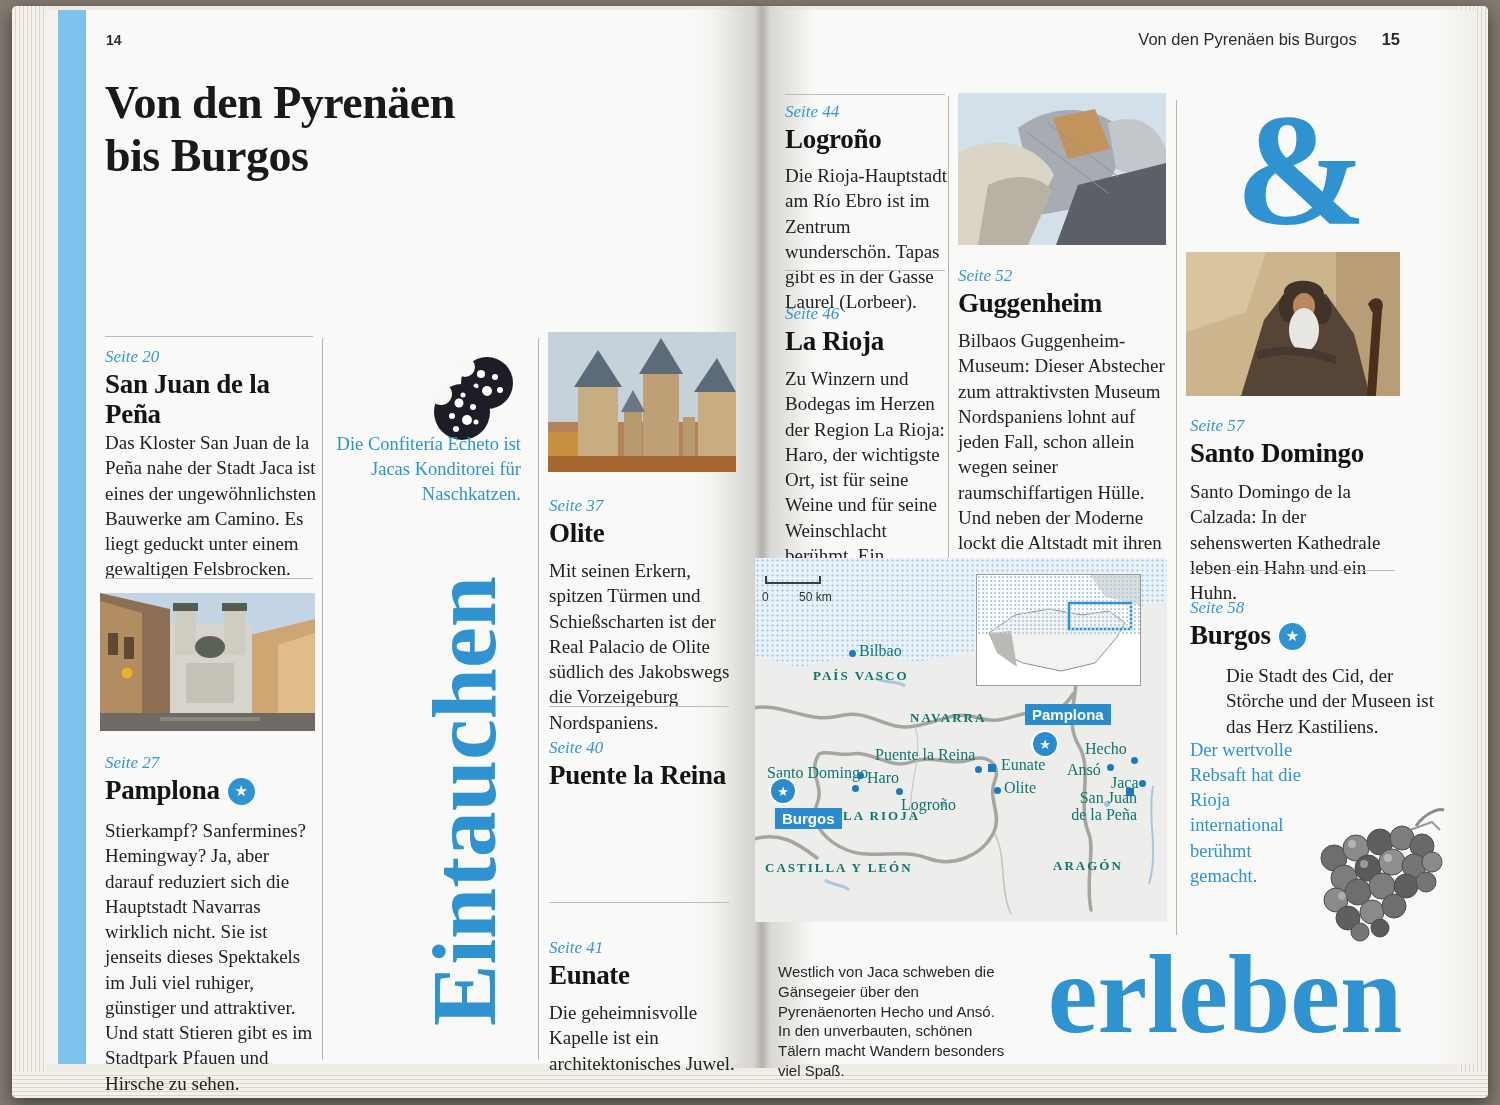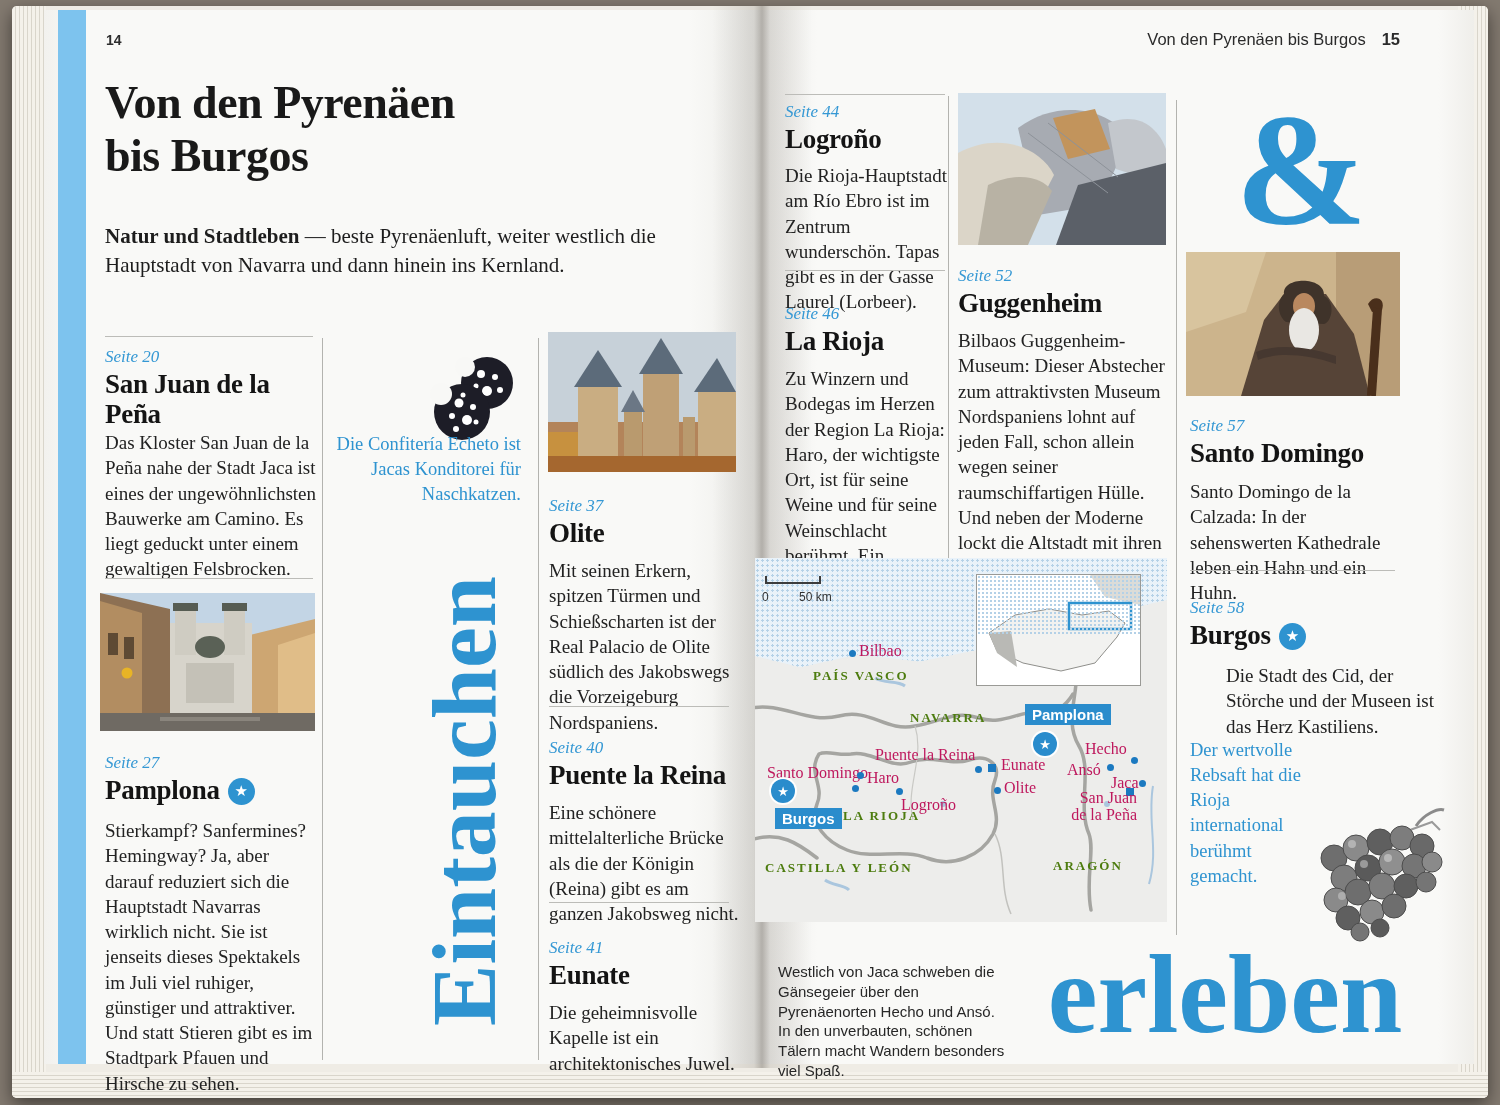--- a/index.html
+++ b/index.html
@@ -33,31 +33,31 @@
   .bodytxt { position:absolute; font-size:19px; line-height:1.33; color:#222; }
   .rule { position:absolute; height:1px; background:#bcbcb8; }
   .vline { position:absolute; width:1px; background:#b3b3af; }
   .callout { position:absolute; font-size:18.5px; line-height:1.36; color:#2e93d0; }
   .badge { display:inline-flex; width:27px; height:27px; border-radius:50%; background:#2e93d0; color:#fff;
            align-items:center; justify-content:center; font-size:15px; vertical-align:3px; margin-left:8px;
            font-family:"DejaVu Sans",sans-serif; }
   .big-blue { color:#2e93d0; font-weight:700; font-family:"Liberation Serif","DejaVu Serif",serif; }
   .hdr-right { position:absolute; left:900px; top:30px; width:500px; text-align:right;
                font:16.5px "Liberation Sans","DejaVu Sans",sans-serif; color:#2b2b2b; }
-  .hdr-right b { font-weight:700; margin-left:16px; }
+  .hdr-right b { font-weight:700; margin-left:25px; }
   .caption { position:absolute; font-family:"Liberation Sans","DejaVu Sans",sans-serif; font-size:15px; line-height:1.32; color:#272727; }
 
   
   .map { position:absolute; left:755px; top:558px; width:412px; height:364px; background:#ededeb; overflow:hidden; }
   .sea { position:absolute; left:0; top:0; width:100%; height:140px; background-color:#e9f2f9;
          background-image:radial-gradient(#b4d1e7 1.1px, rgba(0,0,0,0) 1.1px); background-size:5px 5px;
          clip-path:polygon(0 0,100% 0,100% 30%,88% 38%,74% 50%,57% 64%,40% 74%,25% 69%,11% 78%,0 70%); }
   .map svg.borders { position:absolute; left:0; top:0; }
-  .map-city { position:absolute; font-size:16px; color:#be185d; white-space:nowrap; }
-  .map-region { position:absolute; font-weight:700; font-size:13px; letter-spacing:2px; color:#4d7c0f; white-space:nowrap; }
+  .map-city { position:absolute; font-size:16px; color:#0f766e; white-space:nowrap; }
+  .map-region { position:absolute; font-weight:700; font-size:13px; letter-spacing:2px; color:#0f766e; white-space:nowrap; }
   .dot { position:absolute; width:7px; height:7px; border-radius:50%; background:#1b79c0; }
   .sq  { position:absolute; width:8px; height:8px; background:#1b79c0; }
   .city-box { position:absolute; background:#2a8ccc; color:#fff; padding:2px 7px;
               font:700 15px "Liberation Sans","DejaVu Sans",sans-serif; white-space:nowrap; }
   .map-star { position:absolute; width:24px; height:24px; border-radius:50%; background:#2a8ccc; color:#fff;
               display:flex; align-items:center; justify-content:center; font-size:13px;
               box-shadow:0 0 0 2px rgba(255,255,255,.95); font-family:"DejaVu Sans",sans-serif; }
   .scale-line { position:absolute; left:10px; top:24px; width:56px; height:2px; background:#3c3c3c; }
   .scale-line:before,.scale-line:after { content:""; position:absolute; width:2px; height:7px; background:#3c3c3c; top:-6px; }
   .scale-line:before { left:0; } .scale-line:after { right:0; }
@@ -82,21 +82,20 @@
     <div class="gutter"></div>
   </div>
 
   <div class="pagenum" style="left:106px; top:32px;">14</div>
 
   <div class="book-title" style="left:105px; top:76px;">
     <div>Von den Pyrenäen</div>
     <div>bis Burgos</div>
   </div>
 
-  <div class="intro" style="left:105px; top:222px; width:620px;"><b>Natur und Stadtleben</b><span> — beste Pyrenäenluft, weiter westlich die Hauptstadt von Navarra und dann hinein ins Kernland.</span></div>
 
   <div class="rule" style="left:105px; top:336px; width:208px;"></div>
   <div class="seite" style="left:105px; top:347px;">Seite 20</div>
   <div class="h2" style="left:105px; top:369px; width:200px;">San Juan de la Peña</div>
   <div class="bodytxt" style="left:105px; top:430px; width:213px;">Das Kloster San Juan de la Peña nahe der Stadt Jaca ist eines der ungewöhnlichsten Bauwerke am Camino. Es liegt geduckt unter einem gewaltigen Felsbrocken.</div>
   <div class="rule" style="left:105px; top:578px; width:208px;"></div>
 
   <div class="photo" style="left:100px; top:593px; width:215px; height:138px;">
     <svg width="215" height="138" viewBox="0 0 215 138">
       <rect width="215" height="138" fill="#c3d5e5"></rect>
@@ -169,21 +168,20 @@
       <rect x="135" y="85" width="12" height="55" fill="#b99a6e"></rect>
       <rect x="0" y="124" width="188" height="16" fill="#a5672f"></rect>
     </svg>
   </div>
   <div class="seite" style="left:549px; top:496px;">Seite 37</div>
   <div class="h2" style="left:549px; top:518px;">Olite</div>
   <div class="bodytxt" style="left:549px; top:558px; width:190px;">Mit seinen Erkern, spitzen Türmen und Schießscharten ist der Real Palacio de Olite südlich des Jakobswegs die Vorzeigeburg Nordspaniens.</div>
   <div class="rule" style="left:549px; top:706px; width:180px;"></div>
   <div class="seite" style="left:549px; top:738px;">Seite 40</div>
   <div class="h2" style="left:549px; top:760px;">Puente la Reina</div>
-  <div class="bodytxt" style="left:549px; top:800px; width:192px;">Eine schönere mittelalterliche Brücke als die der Königin (Reina) gibt es am ganzen Jakobsweg nicht.</div>
   <div class="rule" style="left:549px; top:902px; width:180px;"></div>
   <div class="seite" style="left:549px; top:938px;">Seite 41</div>
   <div class="h2" style="left:549px; top:960px;">Eunate</div>
   <div class="bodytxt" style="left:549px; top:1000px; width:192px;">Die geheimnisvolle Kapelle ist ein architektonisches Juwel.</div>
 
   <div class="hdr-right"><span>Von den Pyrenäen bis Burgos</span><b>15</b></div>
 
   <div class="rule" style="left:785px; top:94px; width:160px;"></div>
   <div class="seite" style="left:785px; top:102px;">Seite 44</div>
   <div class="h2" style="left:785px; top:124px;">Logroño</div>

